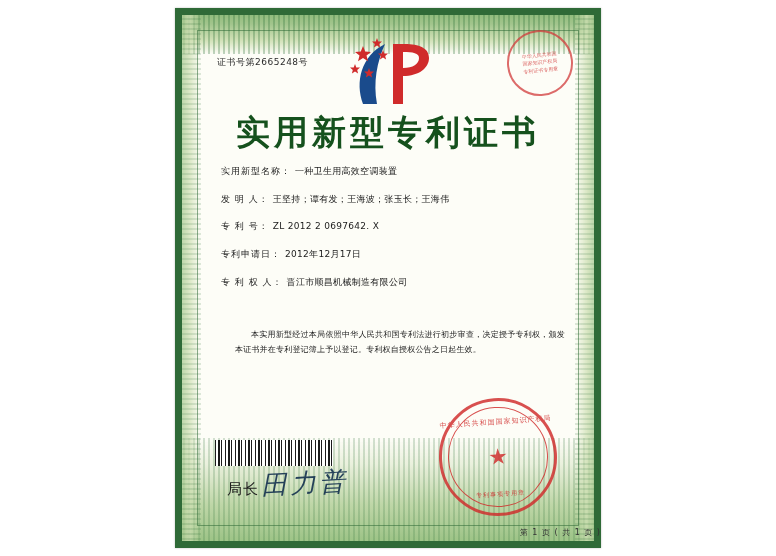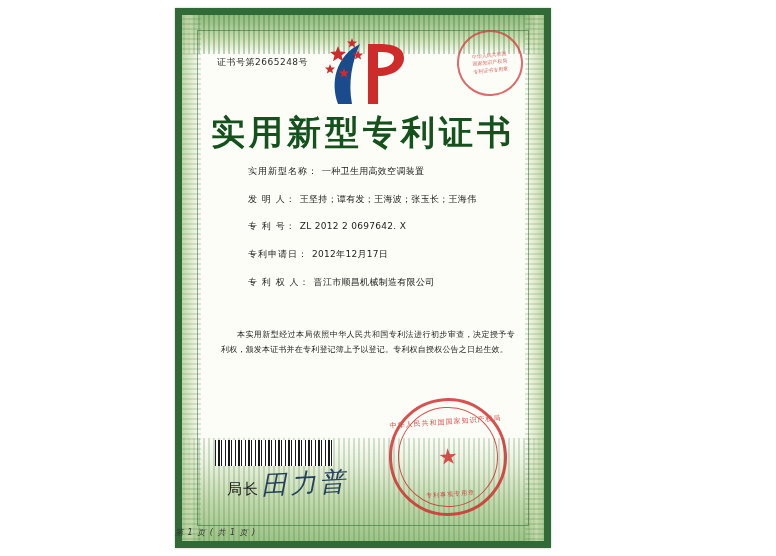--- a/index.html
+++ b/index.html
@@ -19,21 +19,21 @@
     width: 776px;
     height: 556px;
     background: #ffffff;
   }
 
   
   .certificate {
     position: absolute;
     left: 175px;
     top: 8px;
-    width: 376px;
+    width: 426px;
     height: 540px;
     background: #fdfdf7;
     box-shadow: 0 0 2px rgba(0,0,0,0.25);
     overflow: hidden;
   }
 
   
   .border-outer {
     position: absolute;
     inset: 0;
@@ -166,21 +166,20 @@
     display: flex;
     align-items: baseline;
     margin-bottom: 16px;
     line-height: 1.3;
   }
   .field-label {
     flex: 0 0 auto;
     letter-spacing: 1px;
     white-space: nowrap;
     color: #1b1b1b;
-    margin-left: 27px;
   }
   .field-value {
     flex: 1 1 auto;
     margin-left: 4px;
     color: #1b1b1b;
     letter-spacing: 0.3px;
     word-break: break-all;
   }
 
   
@@ -189,21 +188,21 @@
     left: 46px;
     right: 36px;
     top: 320px;
     font-size: 8px;
     line-height: 1.85;
     color: #1e1e1e;
     text-align: justify;
     text-indent: 16px;
     letter-spacing: 0.2px;
   }
-  .body-text p { margin: 0 0 7px 0; }
+  .body-text p { margin: 0 0 7px 14px; }
 
   
   .barcode {
     position: absolute;
     left: 40px;
     top: 432px;
     width: 118px;
     height: 26px;
     background: repeating-linear-gradient(90deg,
       #1a1a1a 0px, #1a1a1a 1px,
@@ -273,25 +272,24 @@
     color: #d02b2b;
   }
   .seal-arc-top { top: 16px; }
   .seal-arc-bottom { bottom: 14px; font-size: 6px; }
 
   
   .footer {
     position: absolute;
     left: 0; right: 0;
     bottom: 10px;
-    text-align: left;
+    text-align: right;
     font-size: 8px;
     color: #333;
     letter-spacing: 1px;
-    font-style: italic;
   }
 </style>
 </head>
 <body>
 
 <div class="viewport">
 
   <div class="certificate">
 
     <div class="border-gradient-top"></div>

